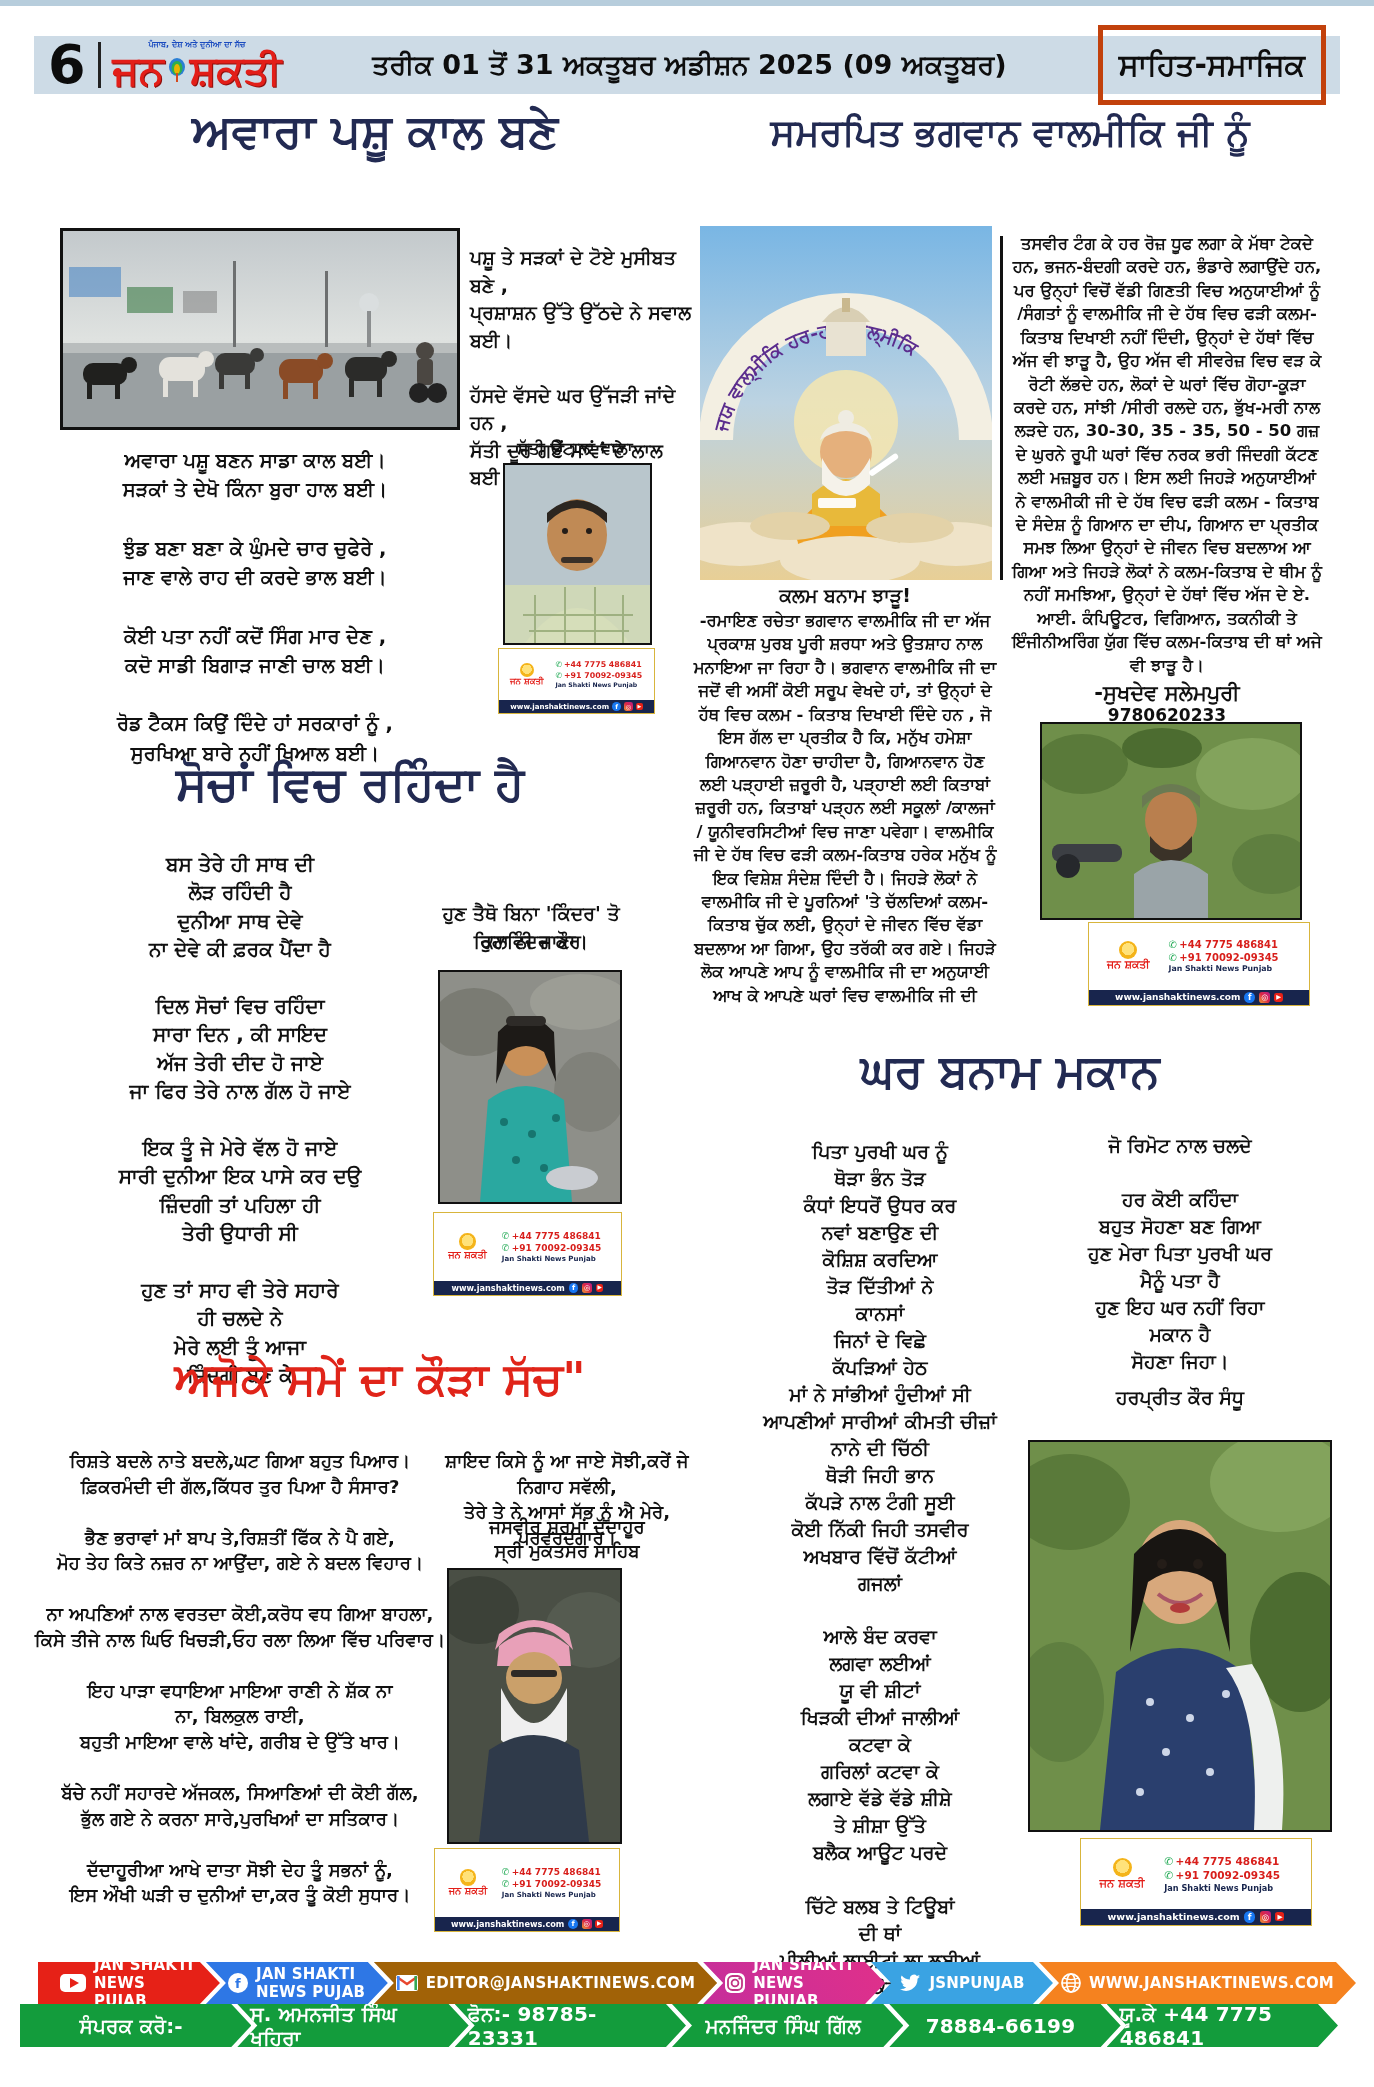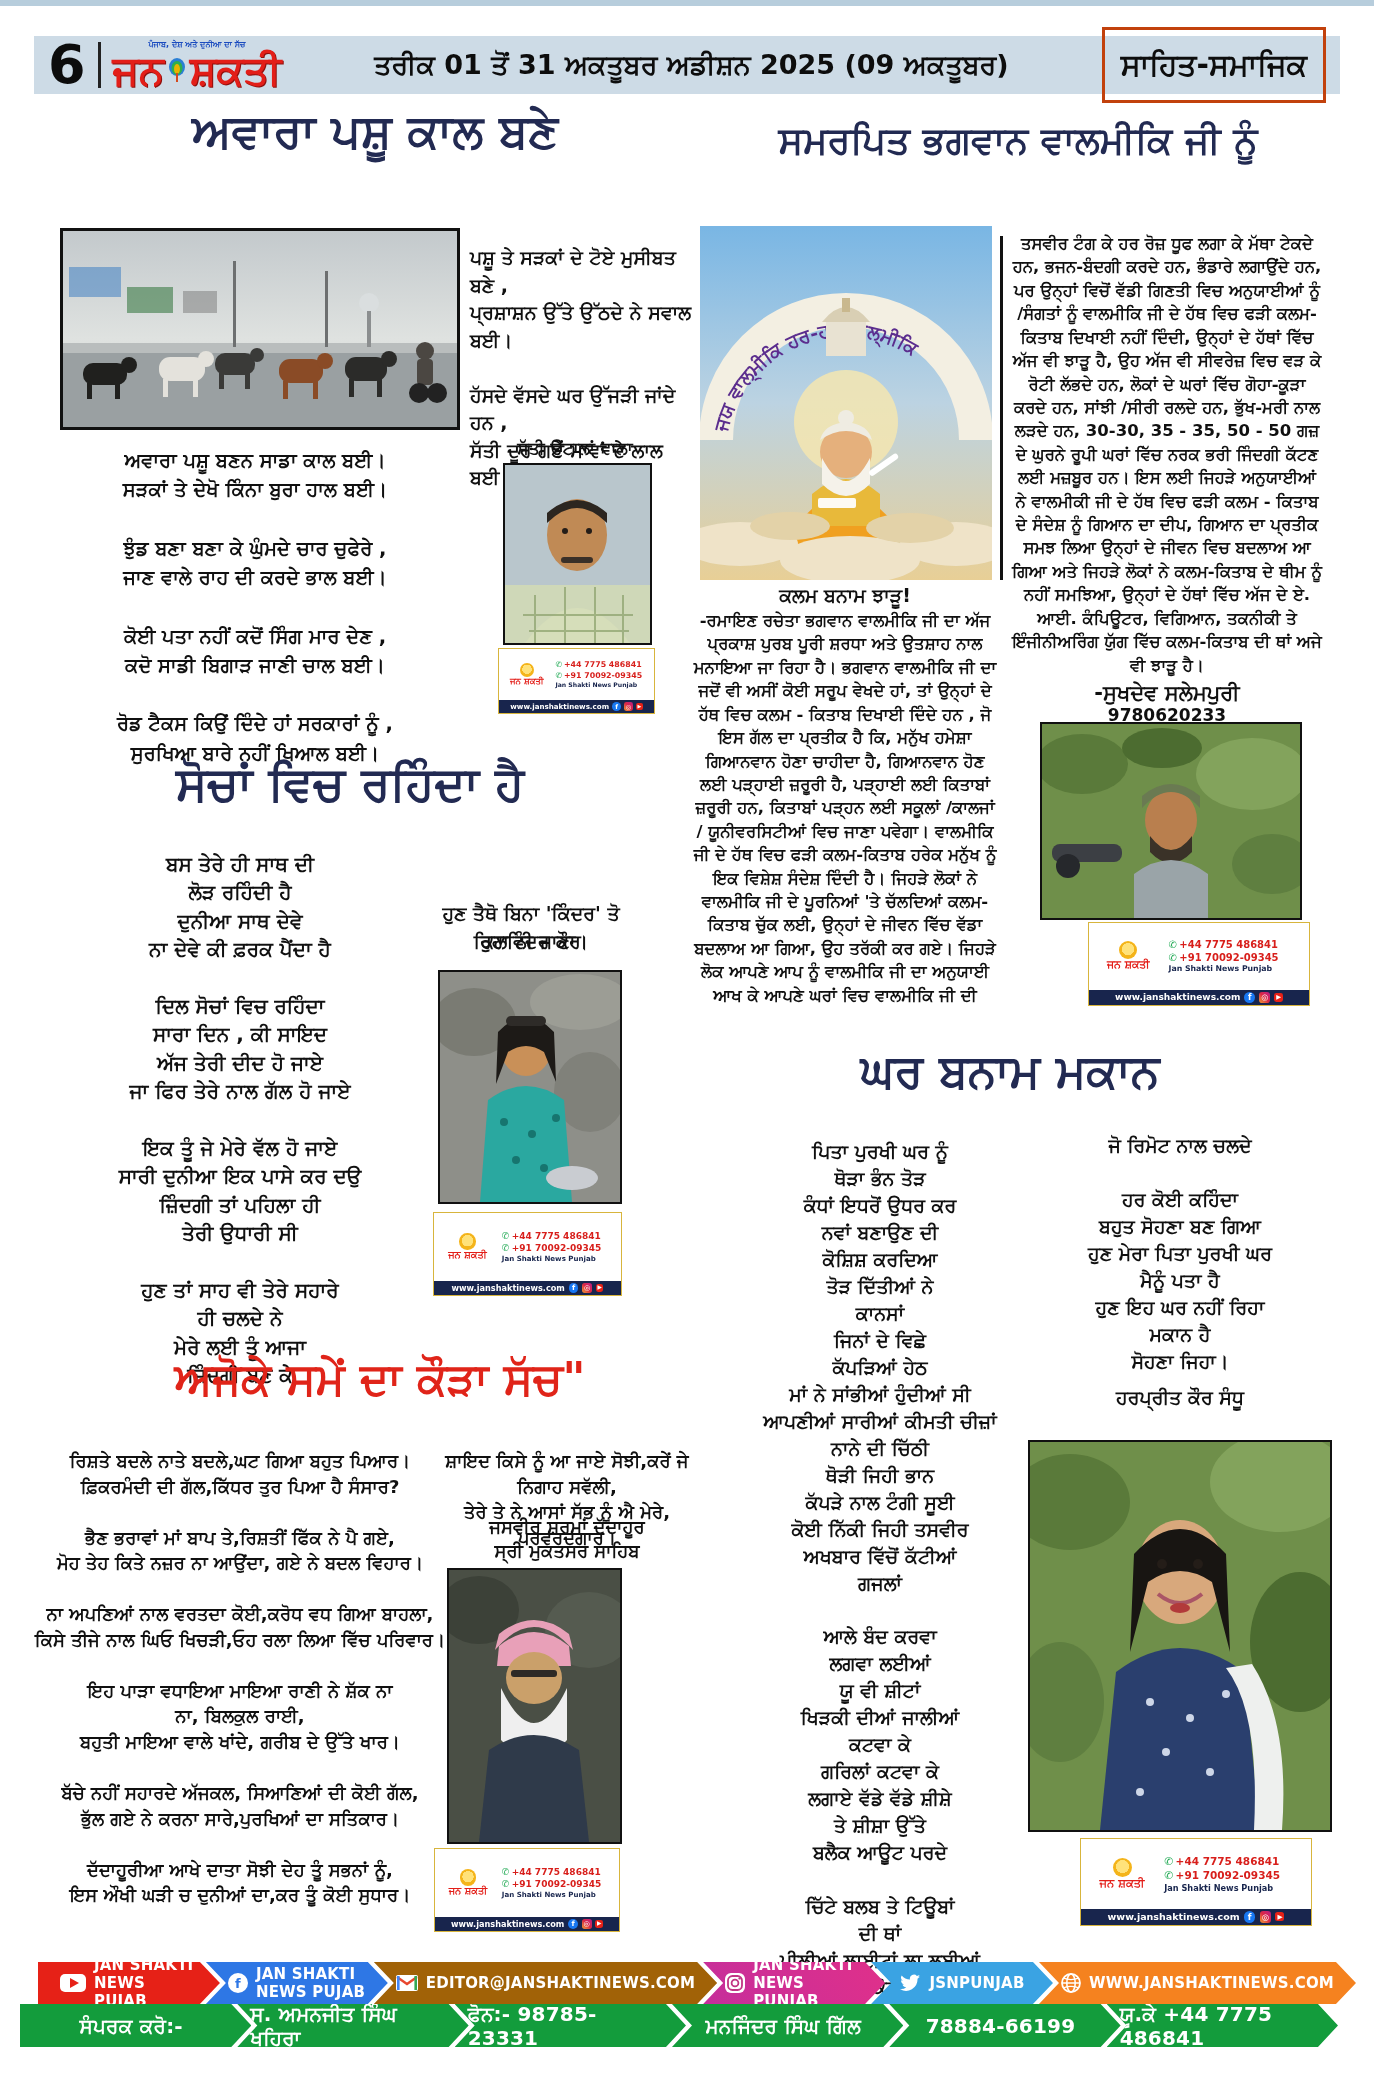--- a/index.html
+++ b/index.html
@@ -11,21 +11,21 @@
   .masthead{position:absolute;left:34px;top:36px;right:34px;height:58px;background:#cddbe6;
             display:flex;align-items:center;padding:0 14px;box-sizing:border-box;}
   .page-num{font-size:54px;font-weight:900;color:#0c0c0c;line-height:1;}
   .mast-divider{width:3px;height:46px;background:#222;margin:0 12px;}
   .logo{display:flex;flex-direction:column;align-items:center;line-height:1;}
   .logo-tagline{font-size:8px;color:#1a4bbf;font-weight:700;margin-bottom:1px;}
   .logo-row{display:flex;align-items:center;gap:4px;}
   .logo-text{font-size:40px;font-weight:900;color:#e31e18;text-shadow:1px 1px 0 #8d0f0c;}
   .peacock{width:18px;height:26px;display:inline-block;}
   .date-line{flex:1;text-align:center;font-size:27px;font-weight:800;color:#0d0d0d;}
-  .section-box{border:3px solid #c2410c;padding:17px 16px;font-size:30px;font-weight:800;color:#0d0d0d;}
+  .section-box{border:5px solid #c2410c;padding:17px 16px;font-size:30px;font-weight:800;color:#0d0d0d;}
   
   .a-title{font-weight:800;color:#222a52;text-align:center;line-height:1.12;}
   .a-title.red{color:#e02419;}
   
   .poem{white-space:pre-line;font-weight:700;color:#101010;}
   .center{text-align:center;}
   .body-col{white-space:pre-line;font-weight:700;color:#101010;text-align:center;}
   .author{font-weight:800;color:#101010;text-align:center;}
   .photo-frame{border:3px solid #111;box-sizing:border-box;background:#ccc;}
   .vrule{background:#111;}
@@ -209,21 +209,21 @@
 
 ਝੁੰਡ ਬਣਾ ਬਣਾ ਕੇ ਘੁੰਮਦੇ ਚਾਰ ਚੁਫੇਰੇ ,
 ਜਾਣ ਵਾਲੇ ਰਾਹ ਦੀ ਕਰਦੇ ਭਾਲ ਬਈ।
 
 ਕੋਈ ਪਤਾ ਨਹੀਂ ਕਦੋਂ ਸਿੰਗ ਮਾਰ ਦੇਣ ,
 ਕਦੋ ਸਾਡੀ ਬਿਗਾੜ ਜਾਣੀ ਚਾਲ ਬਈ।
 
 ਰੋਡ ਟੈਕਸ ਕਿਉਂ ਦਿੰਦੇ ਹਾਂ ਸਰਕਾਰਾਂ ਨੂੰ ,
 ਸੁਰਖਿਆ ਬਾਰੇ ਨਹੀਂ ਖਿਆਲ ਬਈ।</div>
 
-  <h1 class="abs a-title" style="left:695px;top:112px;width:630px;font-size:37px;margin:8px;">ਸਮਰਪਿਤ ਭਗਵਾਨ ਵਾਲਮੀਕਿ ਜੀ ਨੂੰ</h1>
+  <h1 class="abs a-title" style="left:695px;top:112px;width:630px;font-size:37px;margin:0;">ਸਮਰਪਿਤ ਭਗਵਾਨ ਵਾਲਮੀਕਿ ਜੀ ਨੂੰ</h1>
 
   <div class="abs" style="left:700px;top:226px;width:292px;height:354px;">
     <svg width="292" height="354" viewBox="0 0 292 354">
       <defs>
         <linearGradient id="sky" x1="0" y1="0" x2="0" y2="1">
           <stop offset="0" stop-color="#79b6e4"></stop>
             <stop offset="0.5" stop-color="#bcd3e2"></stop>
             <stop offset="1" stop-color="#e8cf96"></stop>
         </linearGradient>
       </defs>

